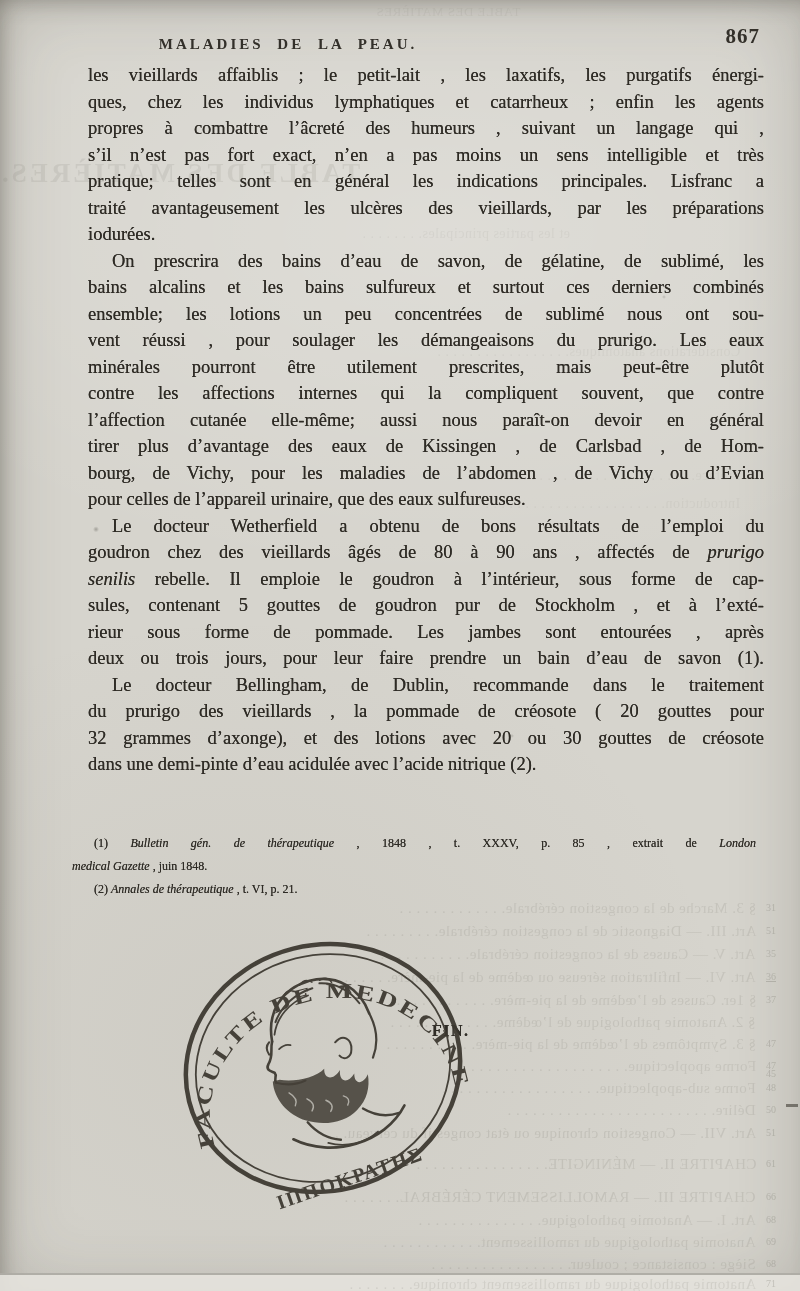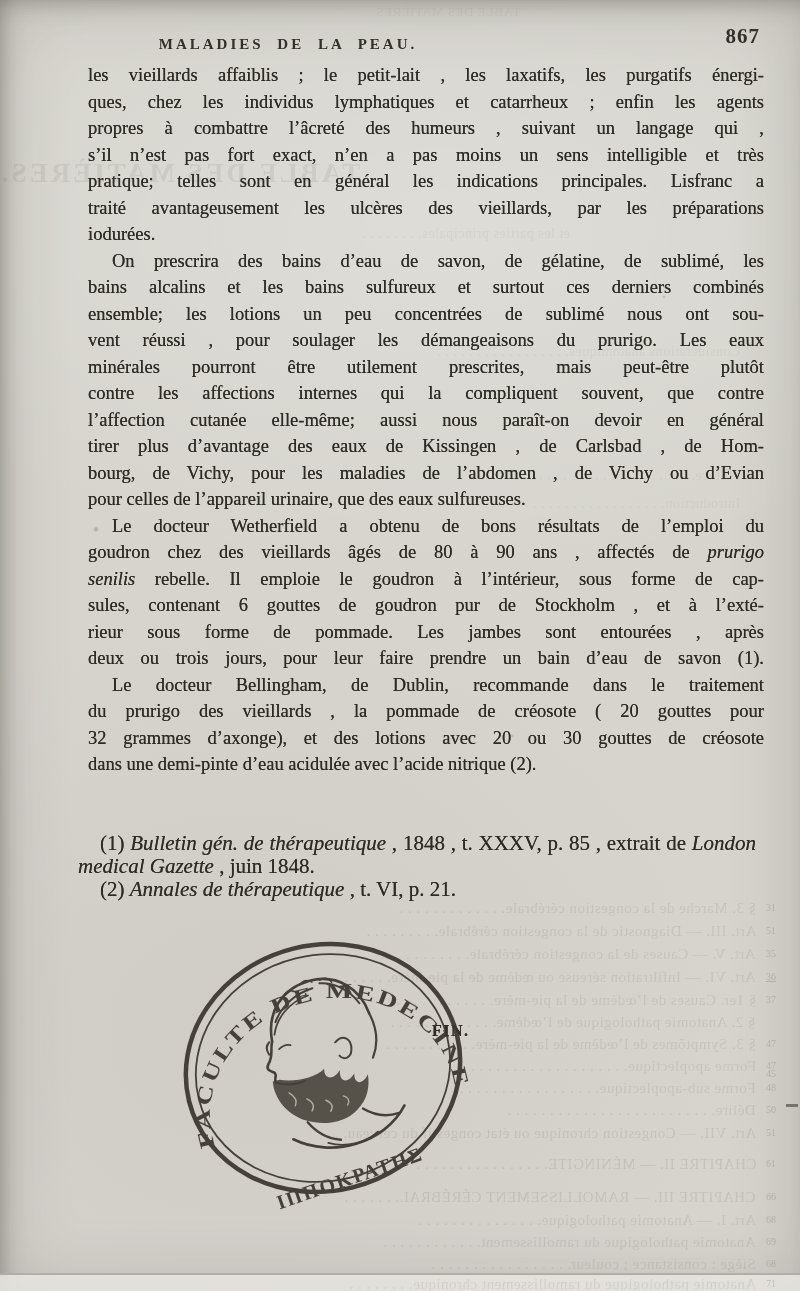--- a/index.html
+++ b/index.html
@@ -34,22 +34,22 @@
     font-size:18.5px;line-height:26.5px;
     text-shadow:0 0 .45px rgba(35,32,27,.85);
   }
   .line{white-space:normal;}
   .jl{text-align:justify;text-align-last:justify;}
   .ll{text-align:left;}
   .ind{text-indent:24px;}
 
   
   .footnotes{
-    position:absolute;left:78px;right:44px;top:832px;z-index:3;
-    font-size:21px;line-height:23px;
+    position:absolute;left:72px;right:44px;top:832px;z-index:3;
+    font-size:12px;line-height:23px;
     text-shadow:0 0 .4px rgba(35,32,27,.8);
   }
   .fn-ind{text-indent:22px;}
 
   .fin{
     position:absolute;left:432px;top:1022px;z-index:4;
     font-size:16px;font-weight:bold;letter-spacing:1.5px;color:#2f2c26;
     text-shadow:0 0 .5px rgba(35,32,27,.9);
   }
 
@@ -129,21 +129,21 @@
       <div class="line jl">vent réussi , pour soulager les démangeaisons du prurigo. Les eaux</div>
       <div class="line jl">minérales pourront être utilement prescrites, mais peut-être plutôt</div>
       <div class="line jl">contre les affections internes qui la compliquent souvent, que contre</div>
       <div class="line jl">l’affection cutanée elle-même; aussi nous paraît-on devoir en général</div>
       <div class="line jl">tirer plus d’avantage des eaux de Kissingen , de Carlsbad , de Hom-</div>
       <div class="line jl">bourg, de Vichy, pour les maladies de l’abdomen , de Vichy ou d’Evian</div>
       <div class="line ll">pour celles de l’appareil urinaire, que des eaux sulfureuses.</div>
       <div class="line jl ind">Le docteur Wetherfield a obtenu de bons résultats de l’emploi du</div>
       <div class="line jl">goudron chez des vieillards âgés de 80 à 90 ans , affectés de <i>prurigo</i></div>
       <div class="line jl"><i>senilis</i> rebelle. Il emploie le goudron à l’intérieur, sous forme de cap-</div>
-      <div class="line jl">sules, contenant 6 gouttes de goudron pur de Stockholm , et à l’exté-</div>
+      <div class="line jl">sules, contenant 5 gouttes de goudron pur de Stockholm , et à l’exté-</div>
       <div class="line jl">rieur sous forme de pommade. Les jambes sont entourées , après</div>
       <div class="line jl">deux ou trois jours, pour leur faire prendre un bain d’eau de savon (1).</div>
       <div class="line jl ind">Le docteur Bellingham, de Dublin, recommande dans le traitement</div>
       <div class="line jl">du prurigo des vieillards , la pommade de créosote ( 20 gouttes pour</div>
       <div class="line jl">32 grammes d’axonge), et des lotions avec 20 ou 30 gouttes de créosote</div>
       <div class="line ll">dans une demi-pinte d’eau acidulée avec l’acide nitrique (2).</div>
     </div>
 
   <div class="footnotes" id="footnotes">
       <div class="line jl fn-ind">(1) <i>Bulletin gén. de thérapeutique</i> , 1848 , t. XXXV, p. 85 , extrait de <i>London</i></div>

